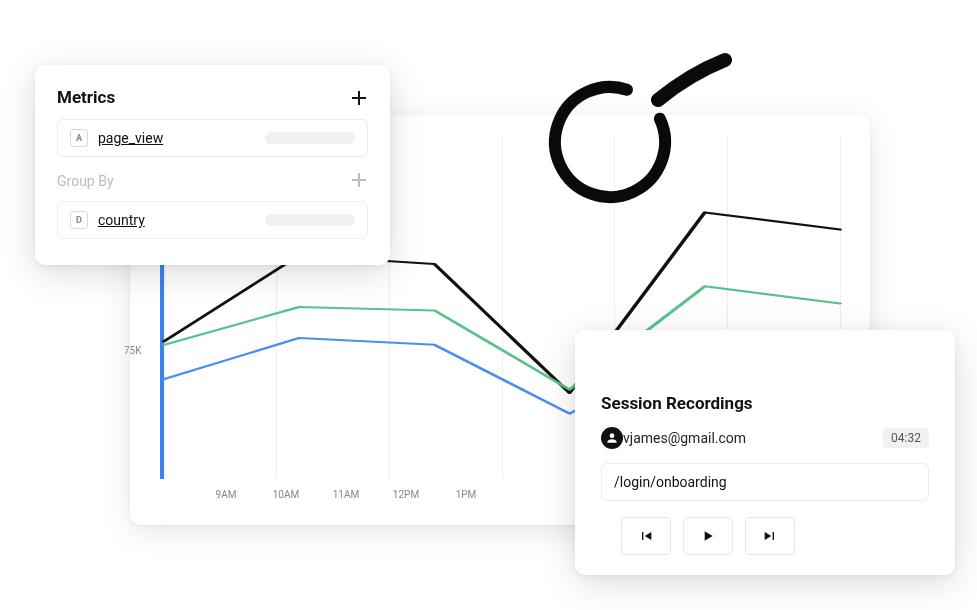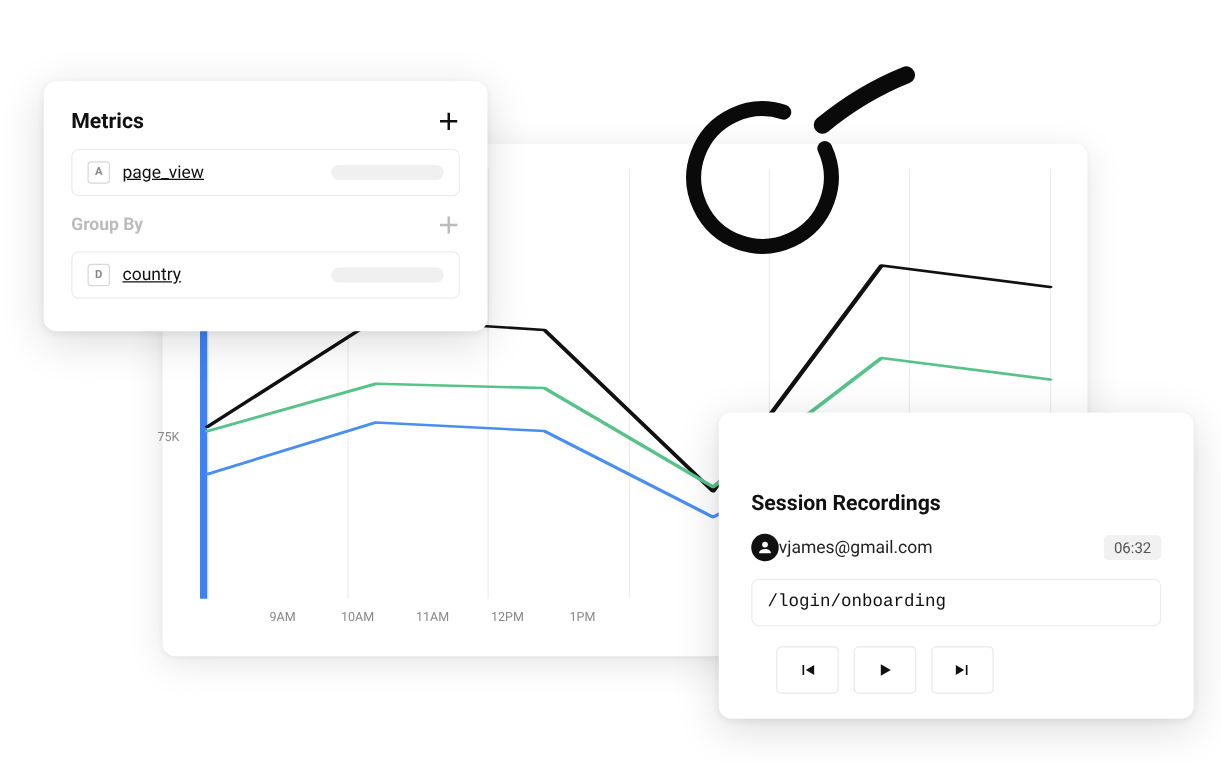--- a/index.html
+++ b/index.html
@@ -20,21 +20,21 @@
     height: 410px;
     background: #fff;
     border-radius: 10px;
     box-shadow: 0 6px 30px rgba(0,0,0,0.10), 0 1px 4px rgba(0,0,0,0.05);
     padding: 20px 30px 18px 30px;
   }
   .chart-area {
     position: relative;
     width: 100%;
     height: calc(100% - 28px);
-    border-left: 6px solid #3b82f6;
+    border-left: 4px solid #3b82f6;
   }
   .y-tick-label {
     position: absolute;
     left: -40px;
     font-size: 10px;
     color: #888;
     transform: translateY(-50%);
   }
   .x-axis {
     display: flex;
@@ -60,31 +60,31 @@
     width: 355px;
     background: #fff;
     border-radius: 10px;
     box-shadow: 0 8px 36px rgba(0,0,0,0.14), 0 2px 6px rgba(0,0,0,0.06);
     padding: 22px 22px 26px 22px;
     z-index: 10;
   }
   .metrics-header, .groupby-header {
     display: flex;
     justify-content: space-between;
-    align-items: center;
+    align-items: flex-end;
     margin-bottom: 12px;
   }
   .metrics-header h3 {
     font-size: 17px;
     font-weight: 700;
     color: #111;
   }
   .groupby-header h4 {
     font-size: 14px;
-    font-weight: 700;
+    font-weight: 400;
     color: #bcbcbc;
   }
   .plus-btn {
     width: 18px; height: 18px;
     display: flex; align-items: center; justify-content: center;
     cursor: pointer;
     color: #111;
     font-size: 18px;
     font-weight: 500;
   }
@@ -161,21 +161,20 @@
     border-radius: 4px;
     padding: 3px 8px;
   }
   .path-row {
     border: 1px solid #ececec;
     border-radius: 6px;
     padding: 10px 12px;
     font-size: 14px;
     color: #111;
     margin-bottom: 16px;
-    font-family: Liberation Mono, monospace;
   }
   .controls {
     display: flex;
     gap: 12px;
     justify-content: flex-start;
     margin-left: 20px;
   }
   .ctrl-btn {
     width: 50px; height: 38px;
     border: 1px solid #e8e8e8;
@@ -263,21 +262,21 @@
 
 <div class="session-card">
   <h3>Session Recordings</h3>
   <div class="user-row">
     <div class="avatar">
       <svg viewBox="0 0 24 24">
           <path d="M12 12a4 4 0 1 0 0-8 4 4 0 0 0 0 8zm0 2c-4 0-8 2-8 5v1h16v-1c0-3-4-5-8-5z"></path>
         </svg>
     </div>
     <div class="email">vjames@gmail.com</div>
-    <div class="time">06:32</div>
+    <div class="time">04:32</div>
   </div>
   <div class="path-row">/login/onboarding</div>
   <div class="controls">
     <div class="ctrl-btn">
       <svg viewBox="0 0 24 24">
           <path d="M6 6h2v12H6zM20 6v12l-10-6z"></path>
         </svg>
     </div>
     <div class="ctrl-btn">
       <svg viewBox="0 0 24 24">

